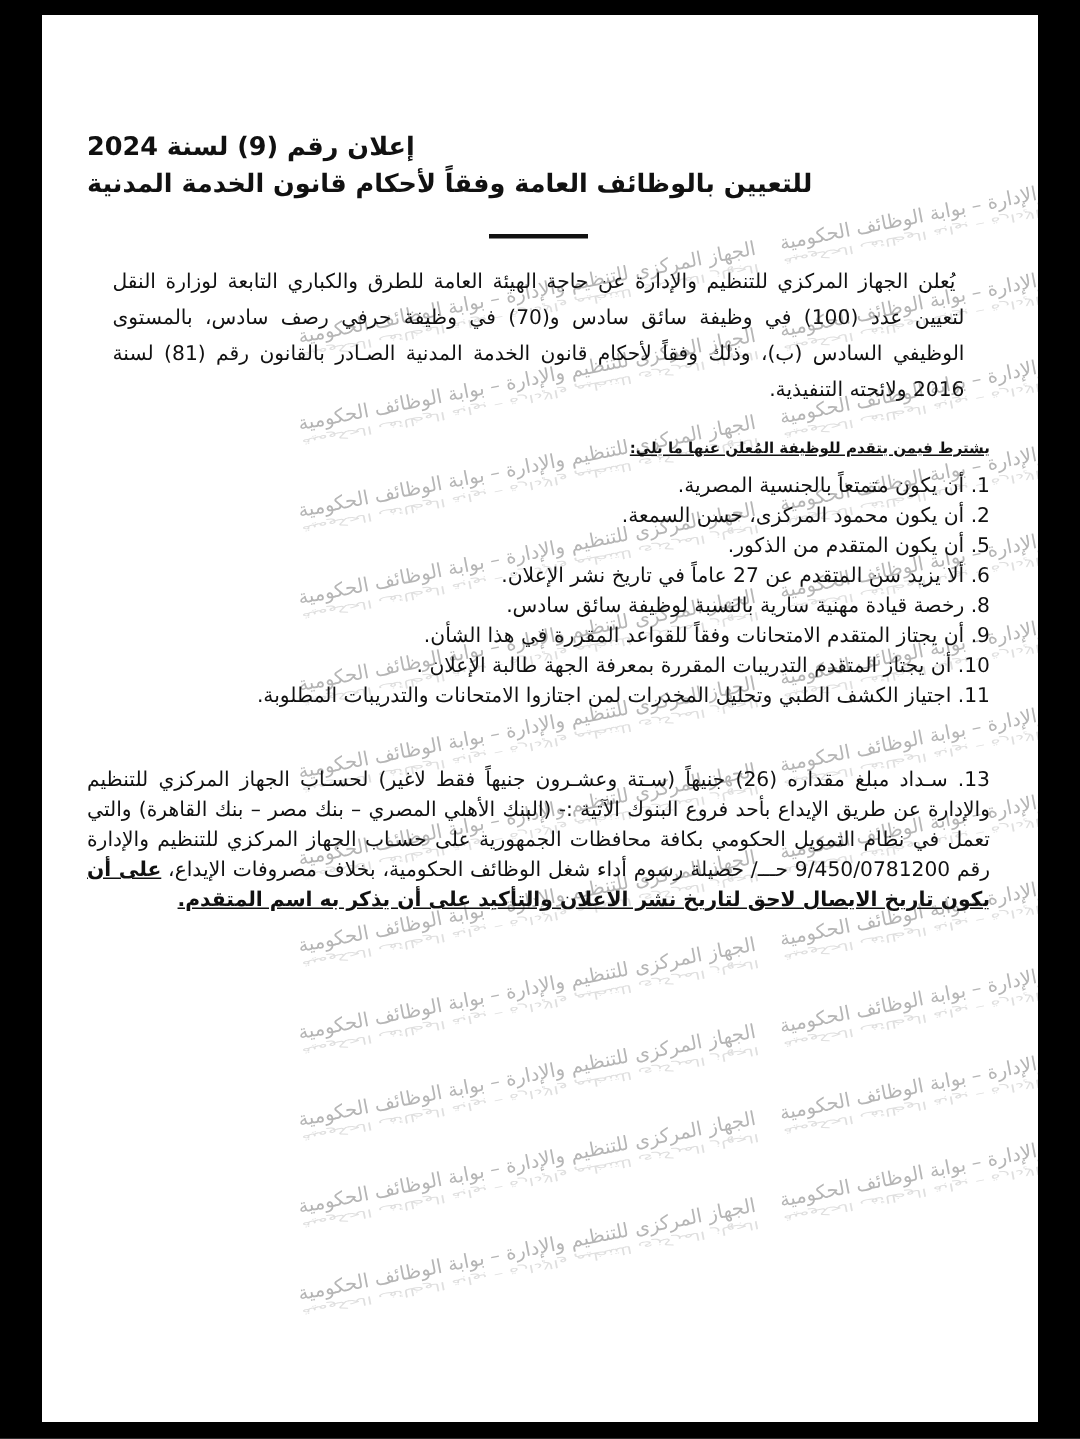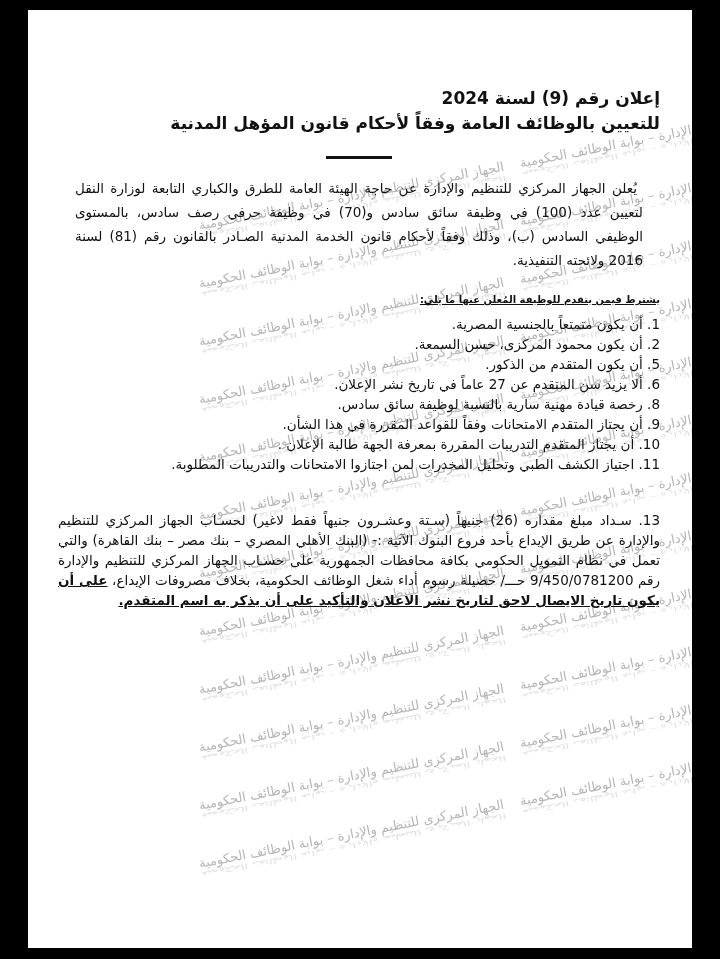--- a/index.html
+++ b/index.html
@@ -58,21 +58,21 @@
   
   .content {
     position: relative;
     z-index: 2;
     direction: rtl;
     color: #111111;
     padding: 76px 32px 0 30px;
   }
   .doc-title {
     margin: 0;
-    text-align: right;
+    text-align: left;
     font-size: 17px;
     font-weight: bold;
     line-height: 25px;
   }
   .separator {
     width: 66px;
     height: 3px;
     background: #111111;
     margin: 20px auto 8px auto;
   }
@@ -164,21 +164,21 @@
           <span class="wm-refl">الجهاز المركزى للتنظيم والإدارة – بوابة الوظائف الحكومية&nbsp;&nbsp;&nbsp;&nbsp;الجهاز المركزى للتنظيم والإدارة – بوابة الوظائف الحكومية</span>
         </div>
       <div class="wm-row" style="top:786px">
           <span class="wm-main">الجهاز المركزى للتنظيم والإدارة – بوابة الوظائف الحكومية&nbsp;&nbsp;&nbsp;&nbsp;الجهاز المركزى للتنظيم والإدارة – بوابة الوظائف الحكومية</span>
           <span class="wm-refl">الجهاز المركزى للتنظيم والإدارة – بوابة الوظائف الحكومية&nbsp;&nbsp;&nbsp;&nbsp;الجهاز المركزى للتنظيم والإدارة – بوابة الوظائف الحكومية</span>
         </div>
     </div>
 
     <div class="content">
       <h1 class="doc-title">إعلان رقم (9) لسنة 2024</h1>
-      <h1 class="doc-title">للتعيين بالوظائف العامة وفقاً لأحكام قانون المؤهل المدنية</h1>
+      <h1 class="doc-title">للتعيين بالوظائف العامة وفقاً لأحكام قانون الخدمة المدنية</h1>
 
       <div class="separator"></div>
 
       <p class="intro">يُعلن الجهاز المركزي للتنظيم والإدارة عن حاجة الهيئة العامة للطرق والكباري التابعة لوزارة النقل لتعيين عدد (100) في وظيفة سائق سادس و(70) في وظيفة حرفي رصف سادس، بالمستوى الوظيفي السادس (ب)، وذلك وفقاً لأحكام قانون الخدمة المدنية الصـادر بالقانون رقم (81) لسنة 2016 ولائحته التنفيذية.</p>
 
       <h2 class="requirements-heading">يشترط فيمن يتقدم للوظيفة المُعلن عنها ما يلي:</h2>
 
       <ol class="requirements">
         <li><span class="num">1.</span> <span>أن يكون متمتعاً بالجنسية المصرية.</span></li>
         <li><span class="num">2.</span> <span>أن يكون محمود المركزى، حسن السمعة.</span></li>

